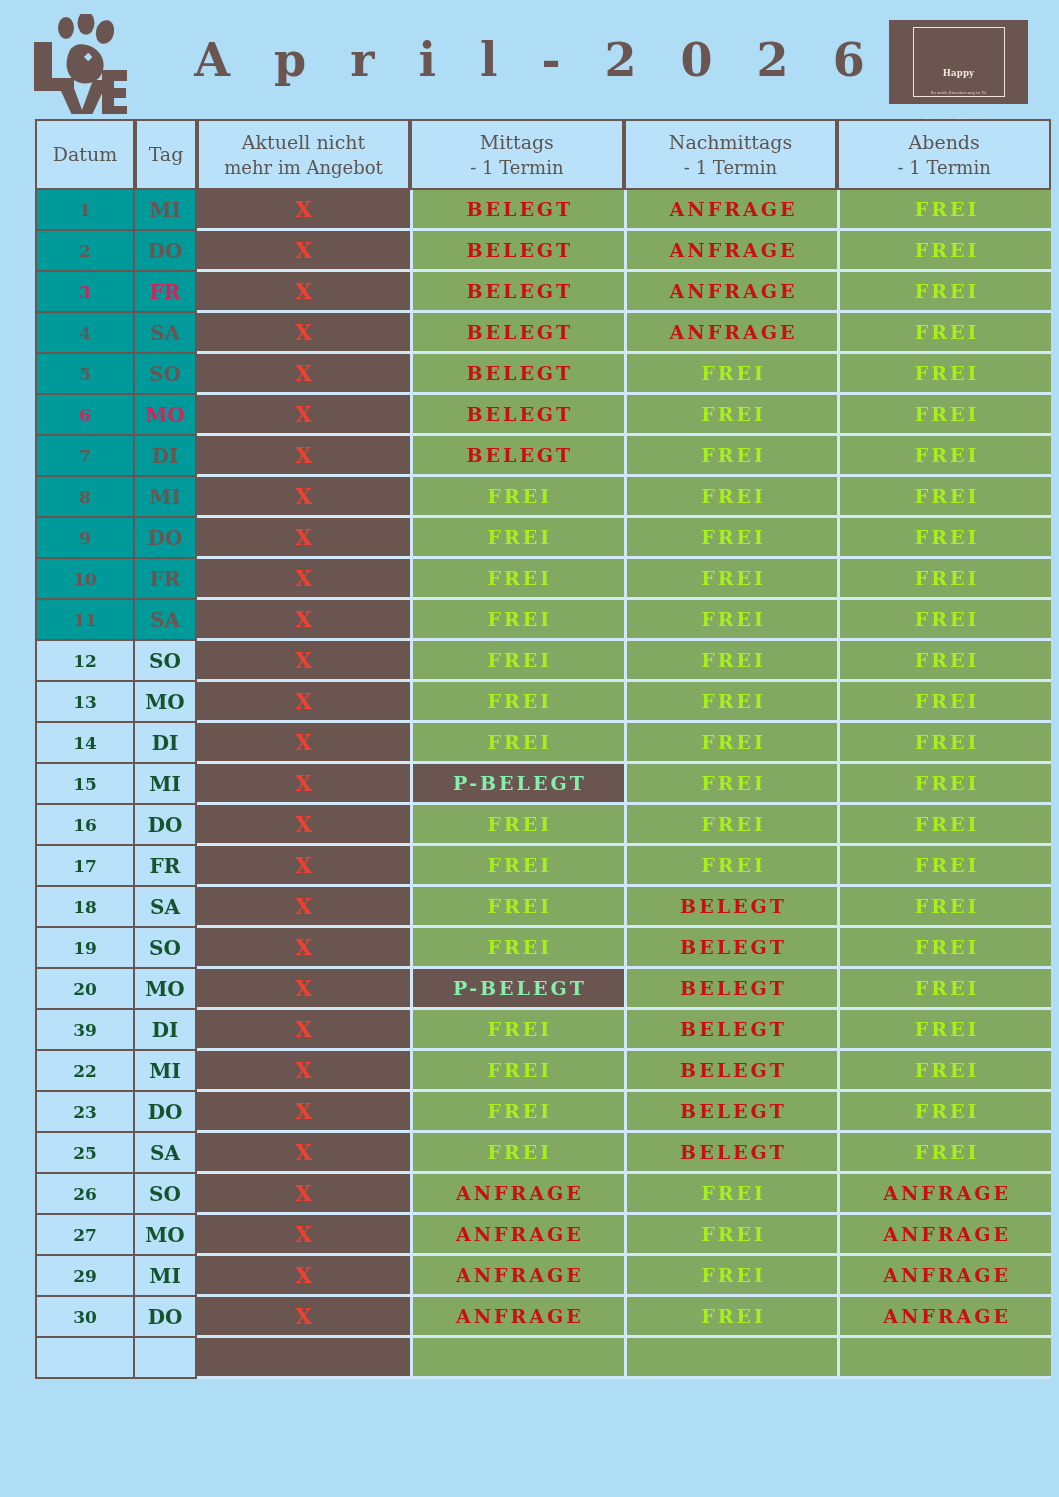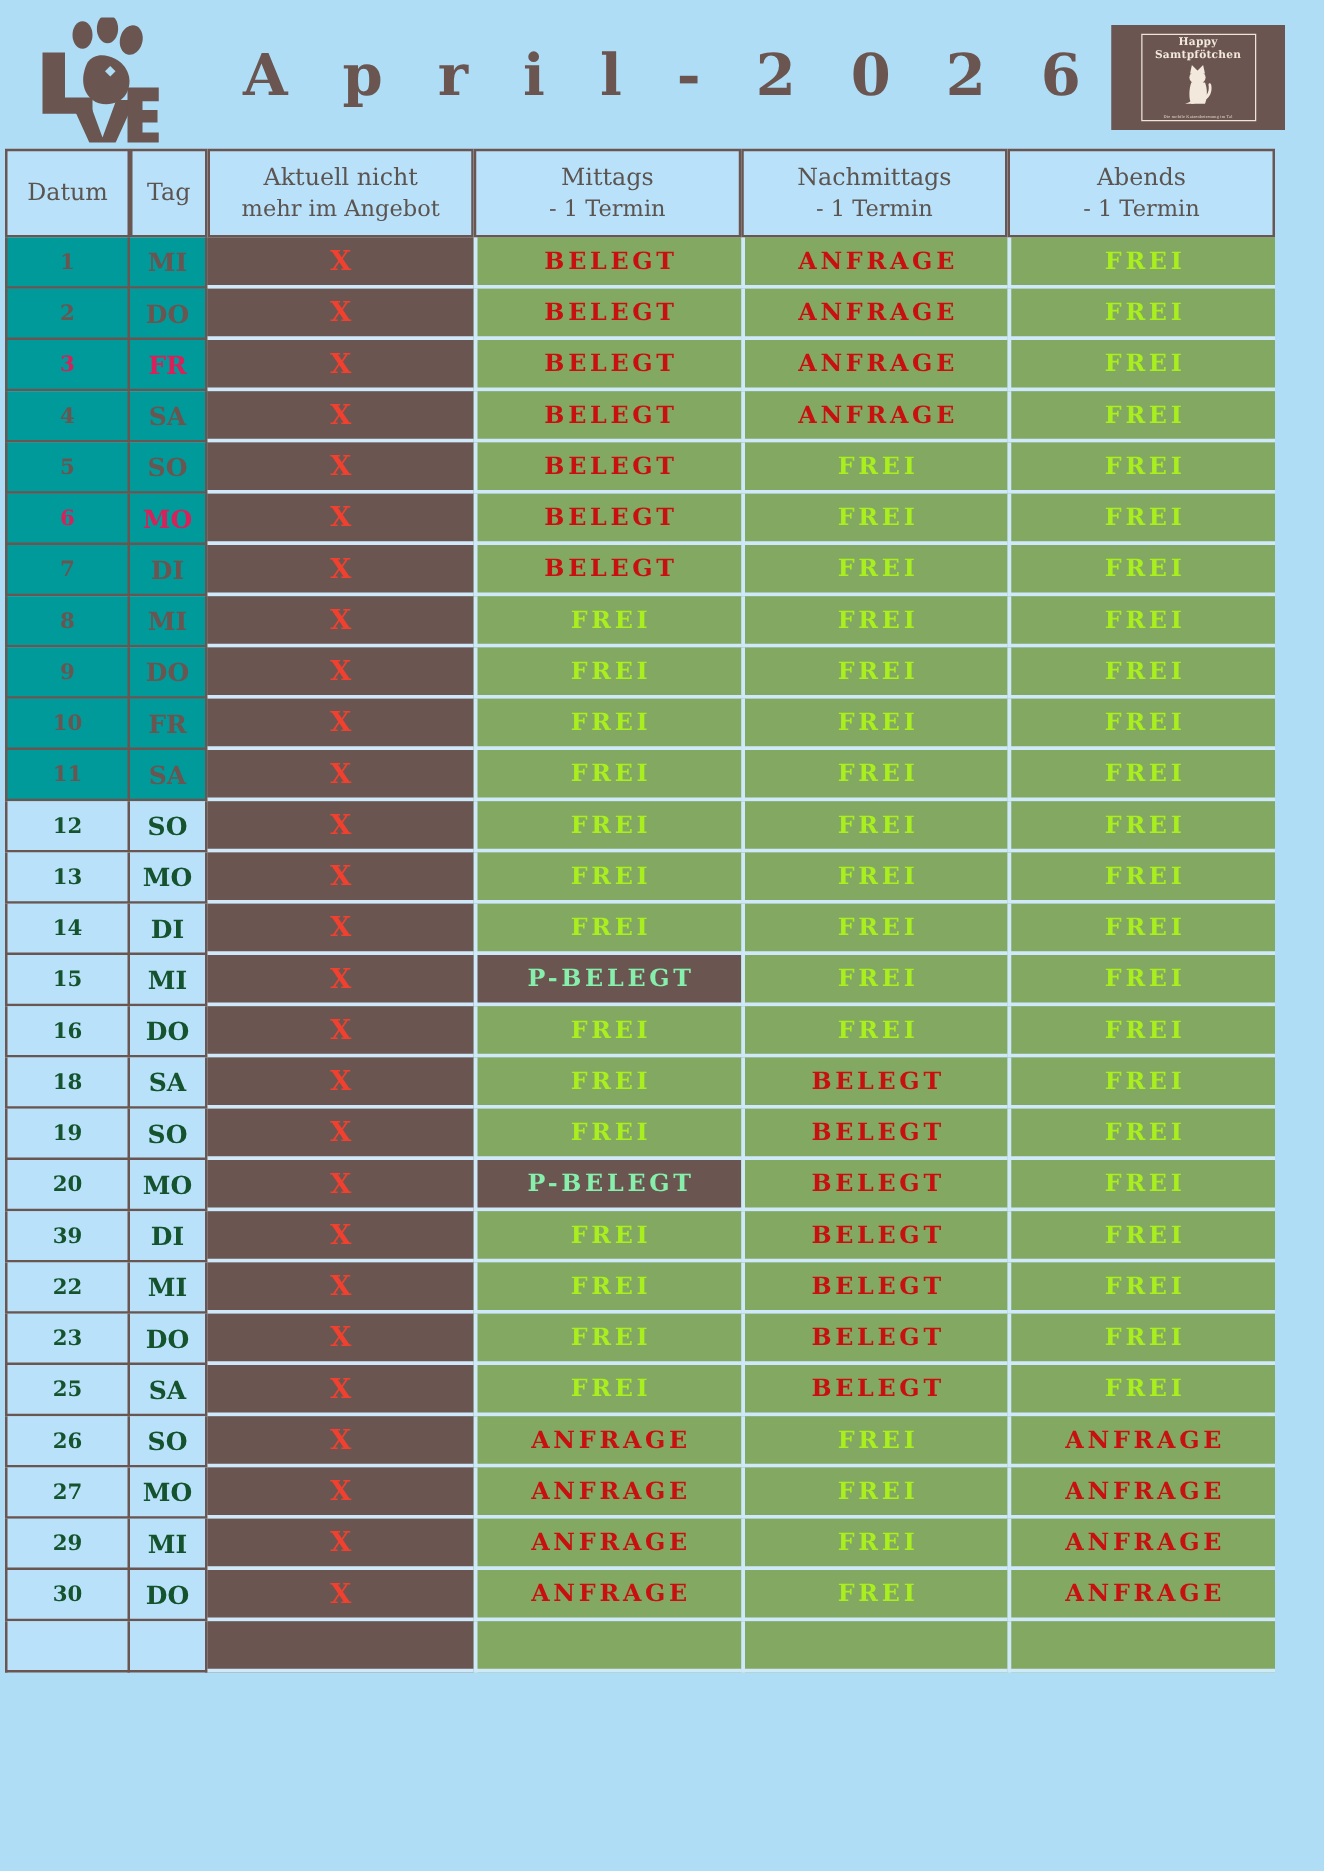--- a/index.html
+++ b/index.html
@@ -35,31 +35,31 @@
   }
   #brand-logo .frame{
     width:92px;height:70px;border:1px solid #efe4d8;
     display:flex;flex-direction:column;align-items:center;
     justify-content:flex-start;padding-top:2px;box-sizing:border-box;
     position:relative;
   }
   #brand-logo .bname{
     color:#f2e8dc;font-family:"DejaVu Serif",serif;
     font-size:8.5px;line-height:9.5px;text-align:center;
-    font-weight:bold;letter-spacing:.2px;
+    font-weight:bold;letter-spacing:.2px;margin-top:39px;
   }
   #brand-logo .btag{
     position:absolute;bottom:1px;left:0;width:100%;
     color:#e6d8c8;font-size:3.4px;text-align:center;letter-spacing:.2px;
   }
   #brand-logo .cat{margin-top:1px;}
 
   
   #cal-table{
-    position:absolute;left:4px;top:119px;
+    position:absolute;left:35px;top:119px;
     width:1016px;
     border-collapse:separate;
     border-spacing:0;
     table-layout:fixed;
   }
   #cal-table col.c-datum{width:100px;}
   #cal-table col.c-tag{width:62px;}
   #cal-table col.c-na{width:213px;}
   #cal-table col.c-slot{width:213.6px;}
 
@@ -332,20 +332,28 @@
       </tr>
       <tr>
         <td class="dcell lblue">16</td>
         <td class="tcell lblue">DO</td>
         <td class="nacell">X</td>
         <td class="slot st-frei">FREI</td>
         <td class="slot st-frei">FREI</td>
         <td class="slot st-frei">FREI</td>
       </tr>
       <tr>
+        <td class="dcell lblue">17</td>
+        <td class="tcell lblue">FR</td>
+        <td class="nacell">X</td>
+        <td class="slot st-frei">FREI</td>
+        <td class="slot st-frei">FREI</td>
+        <td class="slot st-frei">FREI</td>
+      </tr>
+      <tr>
         <td class="dcell lblue">18</td>
         <td class="tcell lblue">SA</td>
         <td class="nacell">X</td>
         <td class="slot st-frei">FREI</td>
         <td class="slot st-belegt">BELEGT</td>
         <td class="slot st-frei">FREI</td>
       </tr>
       <tr>
         <td class="dcell lblue">19</td>
         <td class="tcell lblue">SO</td>

